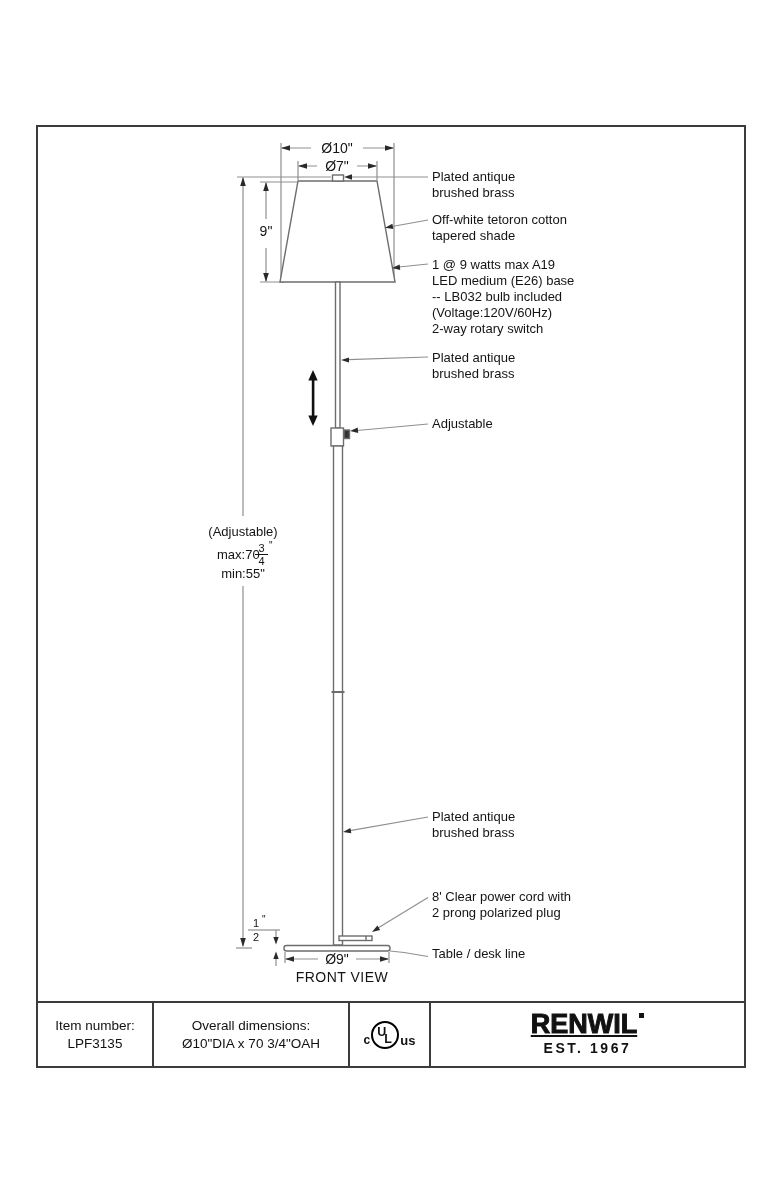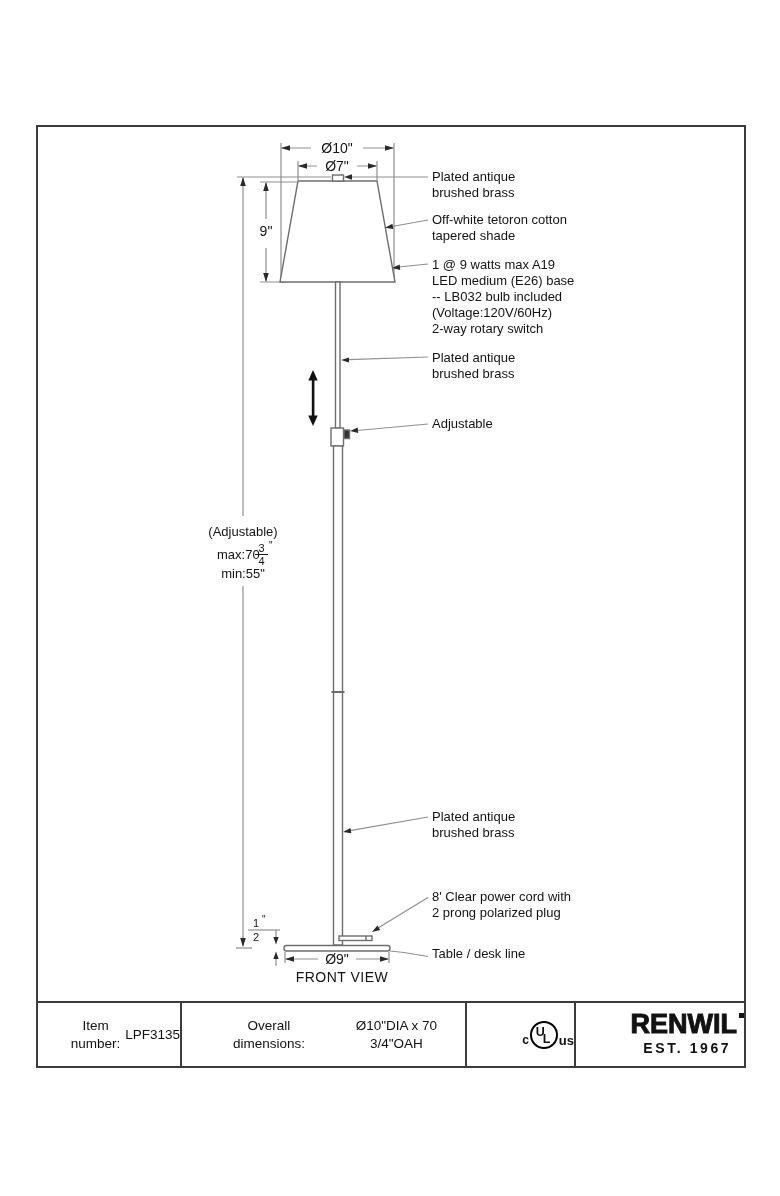--- a/index.html
+++ b/index.html
@@ -9,34 +9,34 @@
         border:2px solid #3c3c3c;box-sizing:border-box;}
   svg text{font-family:"Liberation Sans",sans-serif;fill:#141414;}
   .t{font-size:13px;}
   .dim{font-size:14px;}
   .fr{font-size:11px;}
   .mk{font-size:10px;}
   .view{font-size:14px;letter-spacing:0.5px;}
   
   #footer{position:absolute;left:38px;top:1001px;width:706px;height:65px;
         border-top:2px solid #3c3c3c;display:flex;box-sizing:border-box;background:#fff;}
-  .cell{box-sizing:border-box;border-right:2px solid #3c3c3c;display:flex;flex-direction:row;
-        align-items:center;justify-content:flex-end;font-size:13.5px;line-height:18px;text-align:center;margin-left:28px;}
+  .cell{box-sizing:border-box;border-right:2px solid #3c3c3c;display:flex;flex-direction:column;
+        align-items:center;justify-content:center;font-size:13.5px;line-height:18px;text-align:center;}
   .cell:last-child{border-right:none;}
-  .c1{width:116px}.c2{width:133px}.c3{width:257px}.c4{width:81px}.c5{flex:1}
+  .c1{width:116px}.c2{width:133px}.c3{width:196px}.c4{width:81px}.c5{flex:1}
   
   .ul-wrap{display:flex;align-items:center;justify-content:center;}
   .ul-c{font-size:12px;font-weight:bold;margin-right:1px;margin-top:10px;}
   .ul-us{font-size:13px;font-weight:bold;margin-left:1px;margin-top:12px;}
   .ul-circle{position:relative;width:24px;height:24px;border:2.8px solid #000;border-radius:50%;}
   .ul-u{position:absolute;left:4px;top:0px;font-size:12.5px;font-weight:bold;}
   .ul-l{position:absolute;left:11px;top:7px;font-size:12.5px;font-weight:bold;}
   
   .brand{display:flex;flex-direction:column;align-items:center;}
-  .brand-row{display:flex;align-items:flex-start;}
+  .brand-row{display:flex;align-items:flex-start;text-decoration:underline;}
   .brand-name{font-size:27px;font-weight:bold;letter-spacing:0px;line-height:24px;
         -webkit-text-stroke:1px #141414;}
   .brand-dot{width:5px;height:5px;background:#141414;margin:1px 0 0 2px;}
   .brand-tag{font-size:14px;font-weight:bold;letter-spacing:2.6px;margin-top:3px;}
 </style>
 </head>
 <body>
 
 <div id="page">
 

